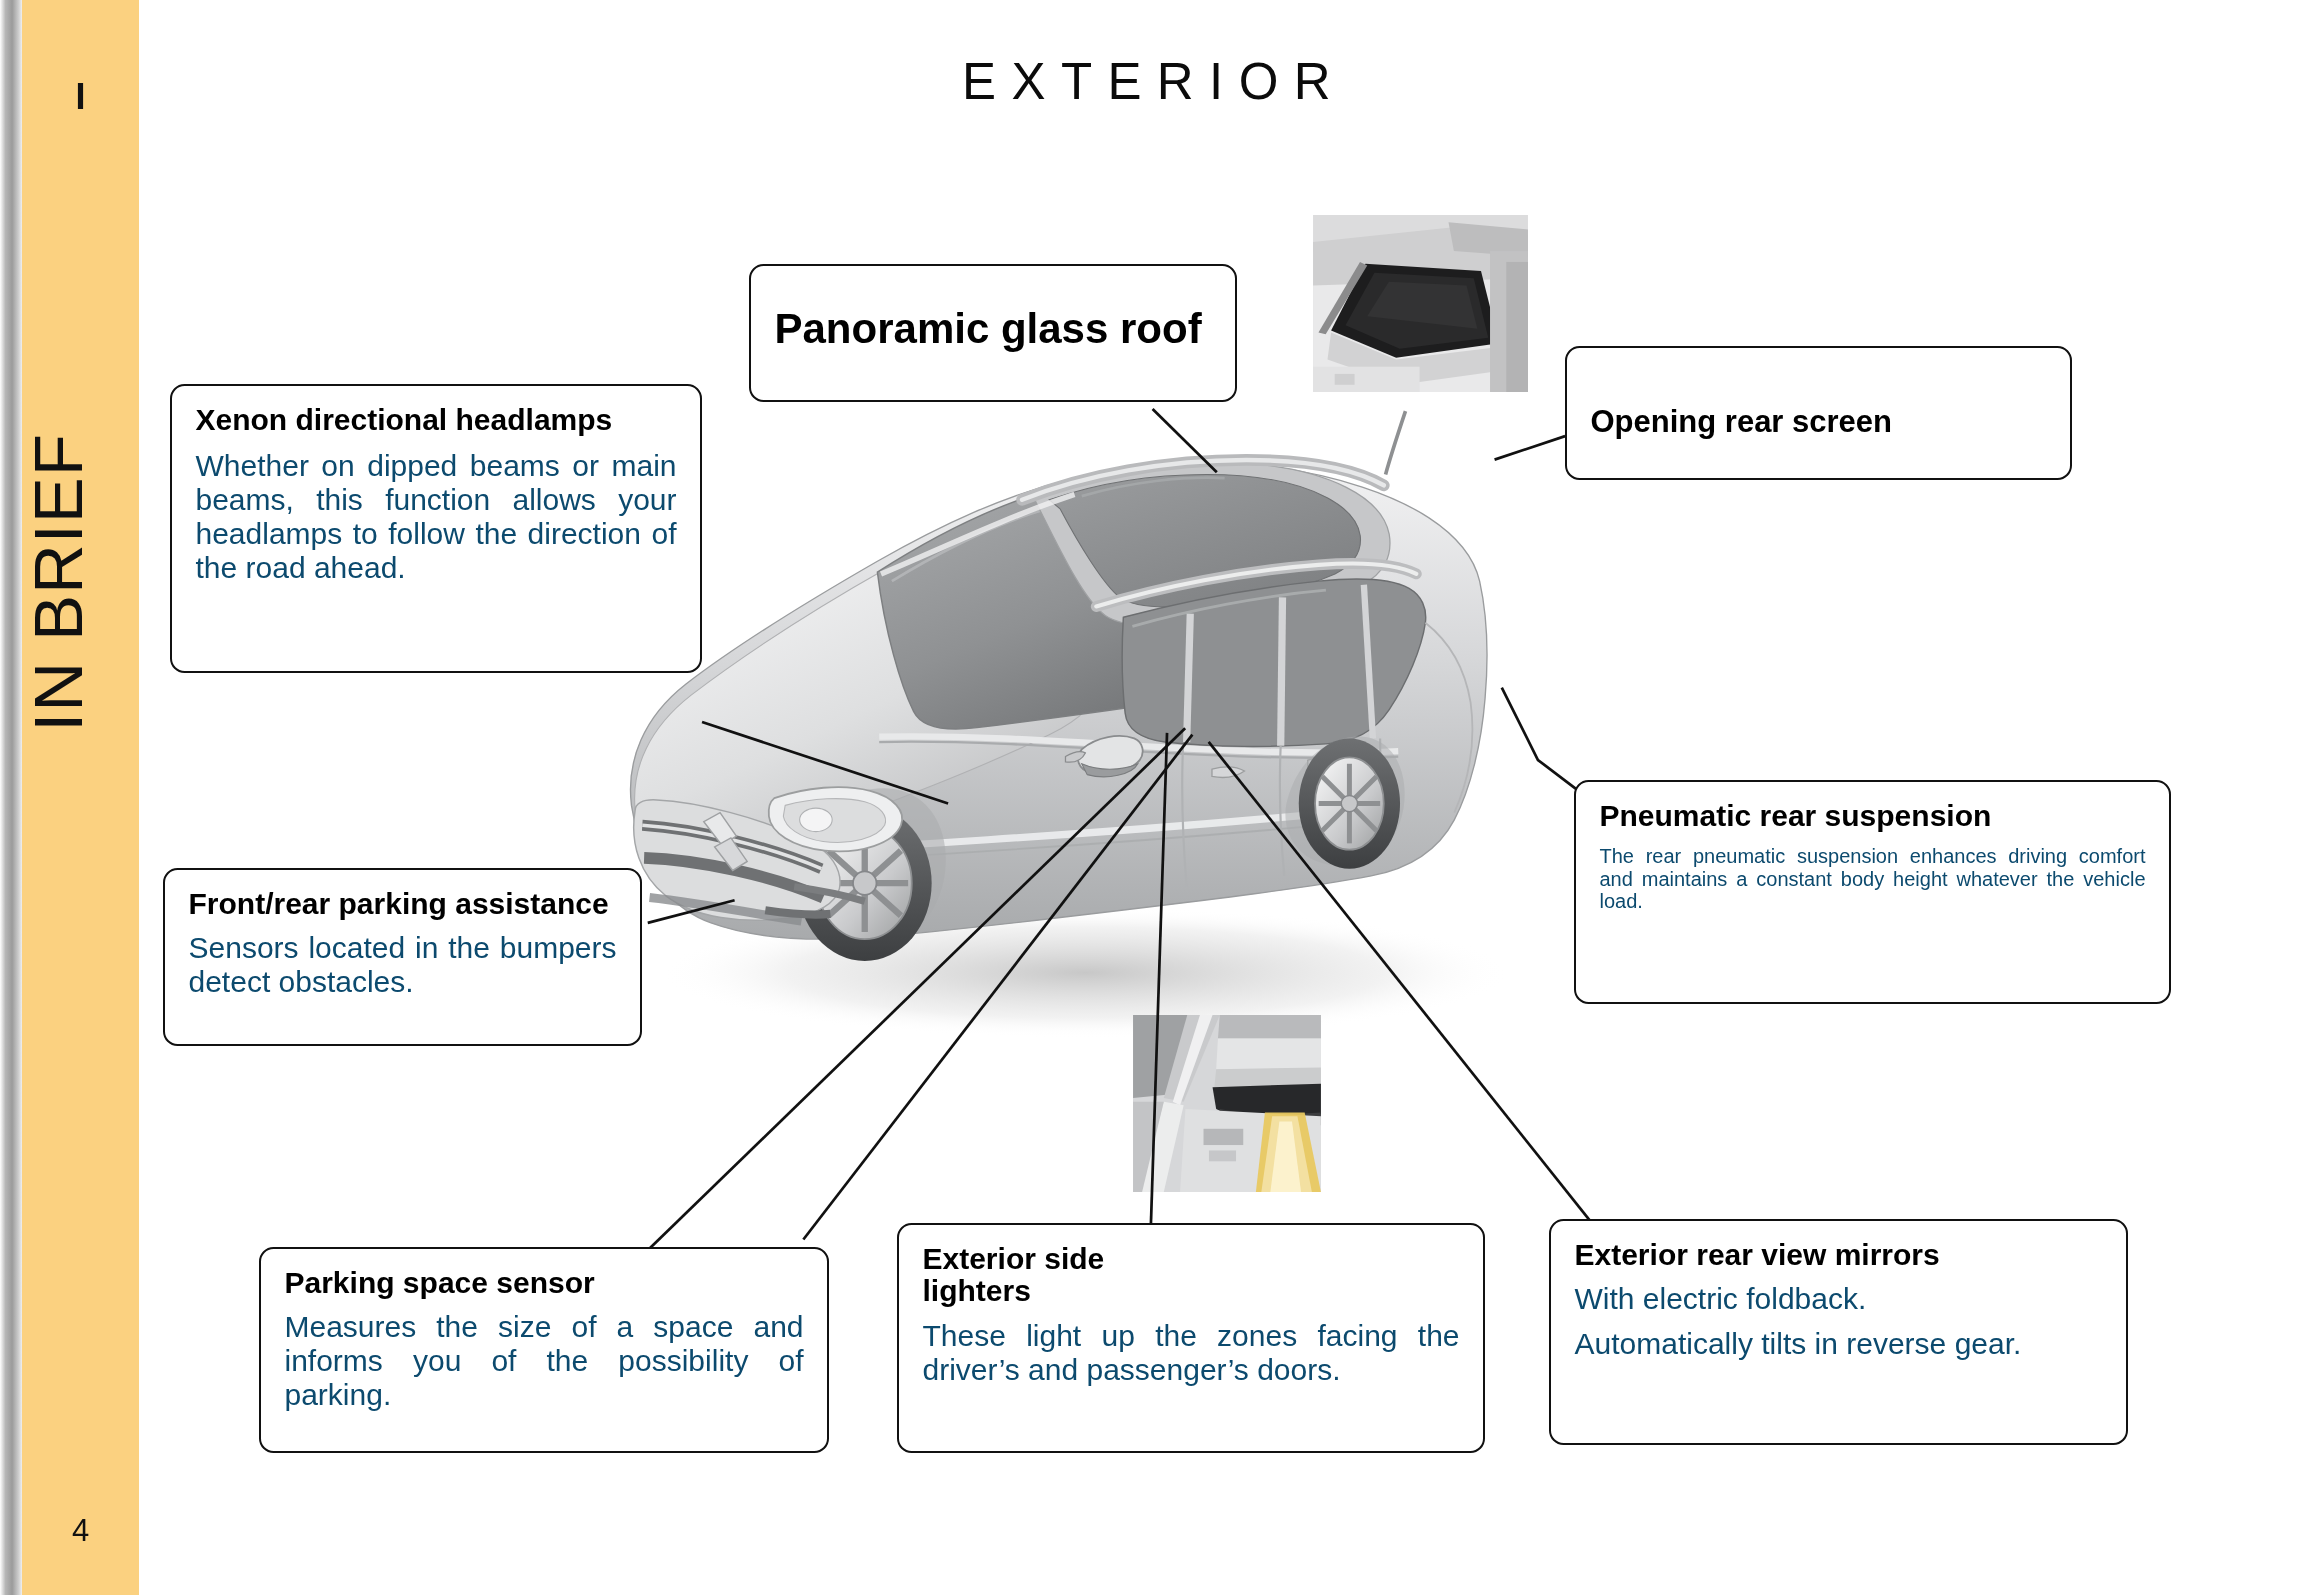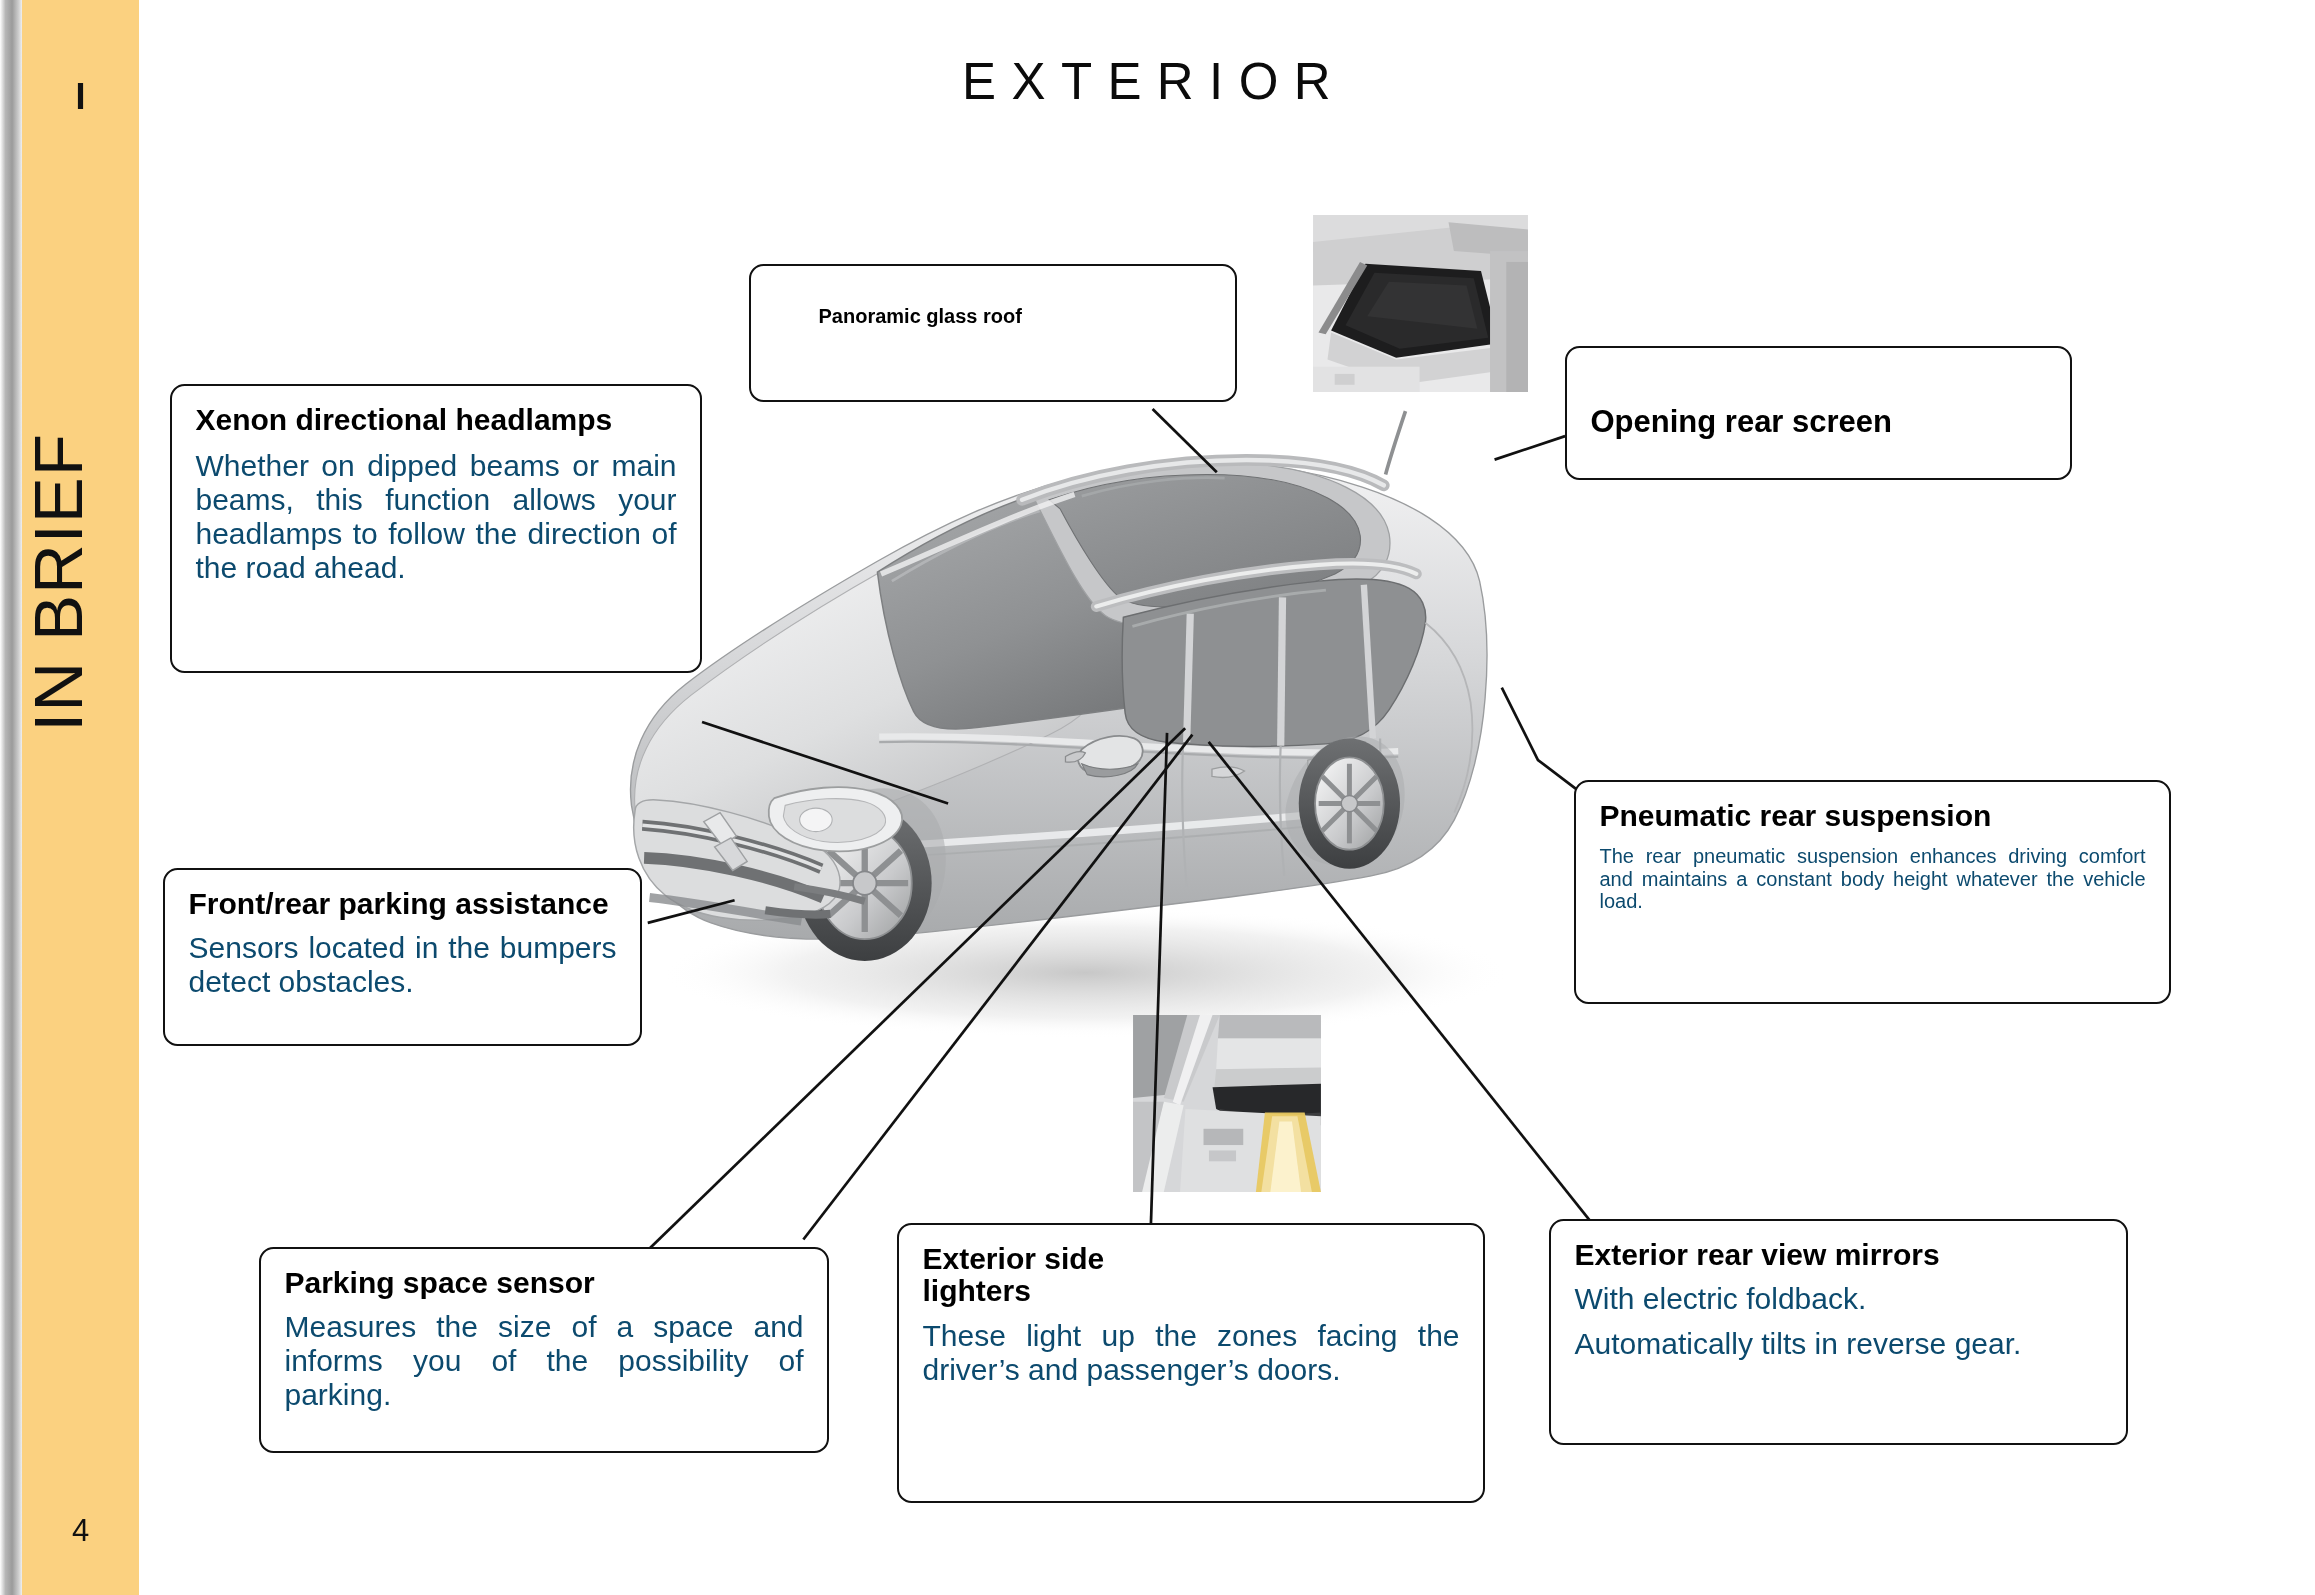--- a/index.html
+++ b/index.html
@@ -284,21 +284,21 @@
 
   <div class="callout" style="left:170px;top:384px;width:532px;height:289px;">
     <div class="pad">
       <div class="hd" style="font-size:30px;margin-bottom:12.7px;">Xenon directional headlamps</div>
       <div class="bd" style="font-size:30px;">Whether on dipped beams or main beams, this function allows your headlamps to follow the direction of the road ahead.</div>
     </div>
   </div>
 
   <div class="callout" style="left:749px;top:264px;width:488px;height:138px;">
     <div class="pad" style="padding-top:40px;">
-      <div class="hd" style="font-size:20px;margin-left:44px;">Panoramic glass roof</div>
+      <div class="hd" style="font-size:42px;">Panoramic glass roof</div>
     </div>
   </div>
 
   <div class="callout" style="left:1565px;top:346px;width:507px;height:134px;">
     <div class="pad" style="padding-top:57px;">
       <div class="hd" style="font-size:31px;">Opening rear screen</div>
     </div>
   </div>
 
   <div class="callout" style="left:163px;top:868px;width:479px;height:178px;">
@@ -315,21 +315,21 @@
     </div>
   </div>
 
   <div class="callout" style="left:259px;top:1247px;width:570px;height:206px;">
     <div class="pad">
       <div class="hd" style="font-size:30px;margin-bottom:11px;">Parking space sensor</div>
       <div class="bd" style="font-size:30px;">Measures the size of a space and informs you of the possibility of parking.</div>
     </div>
   </div>
 
-  <div class="callout" style="left:897px;top:1223px;width:588px;height:280px;">
+  <div class="callout" style="left:897px;top:1223px;width:588px;height:230px;">
     <div class="pad">
       <div class="hd" style="font-size:30px;margin-bottom:11px;max-width:271px;">Exterior side lighters</div>
       <div class="bd" style="font-size:30px;">These light up the zones facing the driver’s and passenger’s doors.</div>
     </div>
   </div>
 
   <div class="callout" style="left:1549px;top:1219px;width:579px;height:226px;">
     <div class="pad">
       <div class="hd" style="font-size:30px;margin-bottom:11px;">Exterior rear view mirrors</div>
       <div class="bd" style="font-size:30px;margin-bottom:11px;">With electric foldback.</div>

